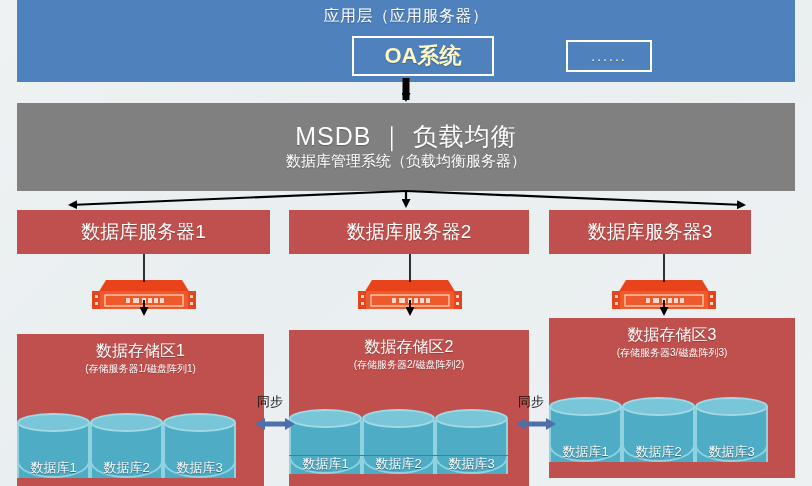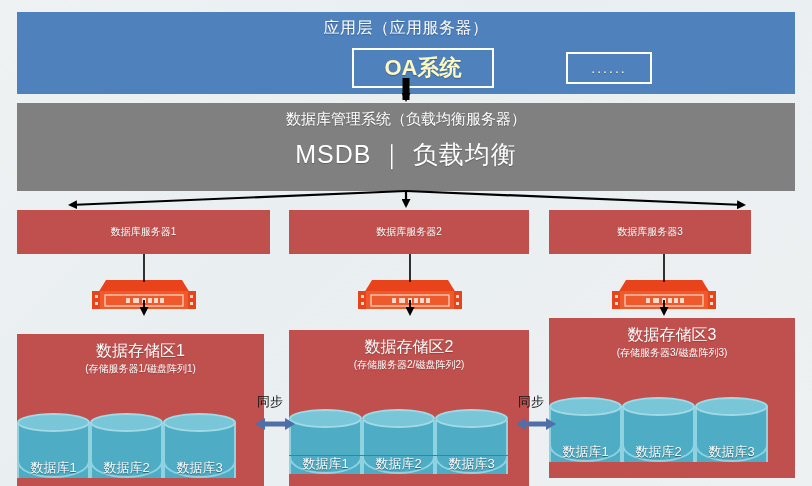--- a/index.html
+++ b/index.html
@@ -31,21 +31,21 @@
     flex-direction: column;
     align-items: center;
     justify-content: center;
     line-height: 1.18;
     text-shadow: 0 1px 1px rgba(0,0,0,0.25);
   }
 
   
   #app-layer {
     left: 17px;
-    top: 12px;
+    top: 0;
     width: 778px;
     height: 82px;
     background: #4f81bd;
     justify-content: flex-start;
     padding-top: 7px;
   }
   #app-layer-title {
     font-size: 16px;
     letter-spacing: 0.5px;
   }
@@ -100,21 +100,21 @@
     margin-top: 12px;
     letter-spacing: 1px;
   }
 
   
   .db-server {
     position: absolute;
     top: 210px;
     height: 44px;
     background: #c0504d;
-    font-size: 10px;
+    font-size: 19px;
   }
   #db-server-0 { left: 17px;  width: 253px; }
   #db-server-1 { left: 289px; width: 240px; }
   #db-server-2 { left: 549px; width: 202px; }
 
   
   .storage-zone {
     position: absolute;
     top: 318px;
     height: 160px;
@@ -241,22 +241,22 @@
 
   <div class="box" id="app-layer">
     <div id="app-layer-title">应用层（应用服务器）</div>
     <div class="app-row">
       <div class="outline-box" id="oa-system-box">OA系统</div>
       <div class="outline-box" id="ellipsis-box">......</div>
     </div>
   </div>
 
   <div class="box" id="dbms-layer">
+    <div id="dbms-subtitle">MSDB ｜ 负载均衡</div>
     <div id="dbms-title">数据库管理系统（负载均衡服务器）</div>
-    <div id="dbms-subtitle">MSDB ｜ 负载均衡</div>
   </div>
 
   <div class="box db-server" id="db-server-0">数据库服务器1</div>
   <div class="box db-server" id="db-server-1">数据库服务器2</div>
   <div class="box db-server" id="db-server-2">数据库服务器3</div>
 
   <div class="appliance" id="appliance-0">
     <svg width="104" height="34" viewBox="0 0 104 34">
       <polygon points="14,3 90,3 98,16 6,16" fill="#e8431a"></polygon>
       <rect x="0" y="14" width="10" height="18" fill="#e8431a"></rect>

